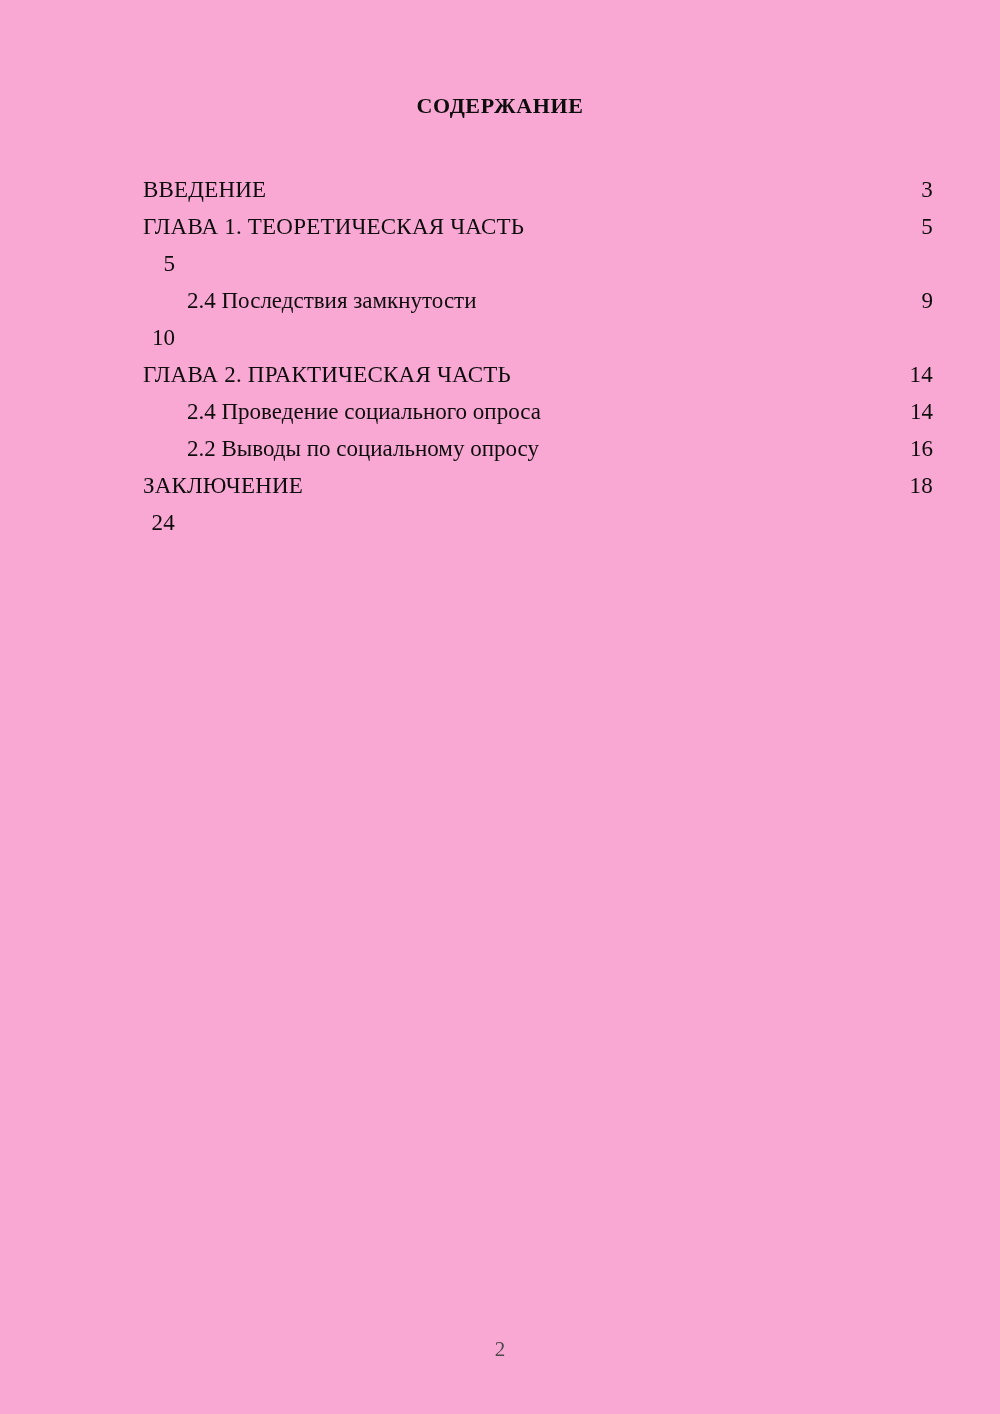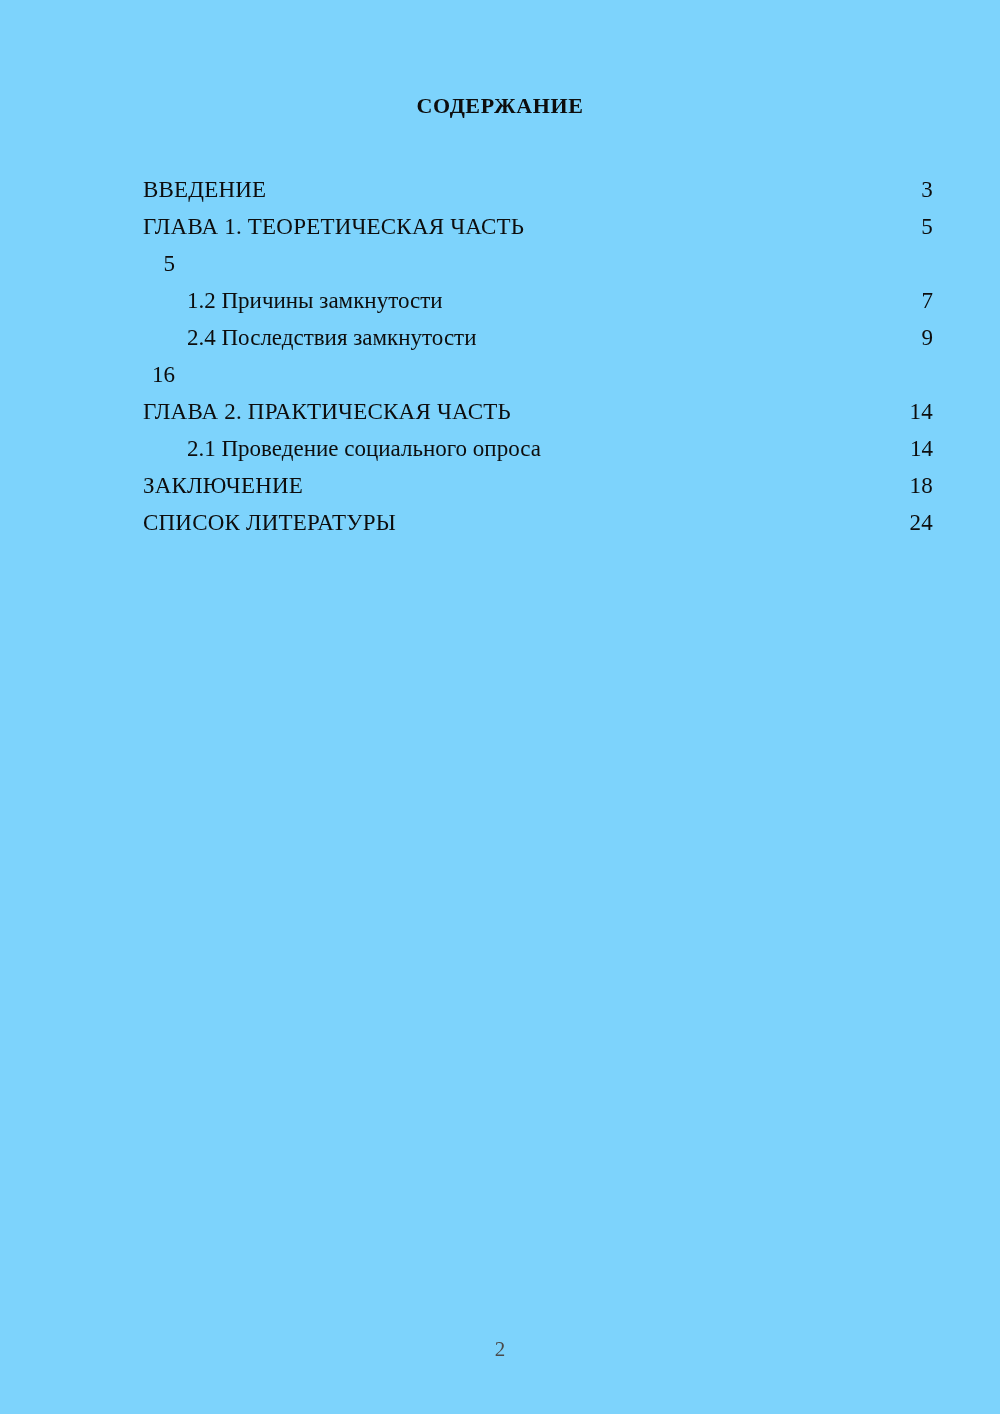--- a/index.html
+++ b/index.html
@@ -5,21 +5,21 @@
   html, body {
     margin: 0;
     padding: 0;
     background: #ffffff;
   }
   .page {
     position: relative;
     width: 1000px;
     height: 1414px;
     margin: 0 auto;
-    background: #7dd3fc;
+    background: #f9a8d4;
     font-family: "Liberation Serif", "DejaVu Serif", serif;
     color: #0d0d0d;
     overflow: hidden;
   }
   .doc-title {
     text-align: center;
     font-weight: bold;
     font-size: 22px;
     letter-spacing: 0.6px;
     margin: 0;
@@ -80,43 +80,42 @@
         <span class="page-num">3</span>
       </li>
       <li class="toc-entry level-1">
         <span class="title">ГЛАВА 1. ТЕОРЕТИЧЕСКАЯ ЧАСТЬ</span>
         <span class="page-num">5</span>
       </li>
       <li class="toc-entry level-2">
         <span class="page-num">5</span>
       </li>
       <li class="toc-entry level-2">
-        <span class="title">1.2 Причины замкнутости</span>
-        <span class="page-num">7</span>
-      </li>
-      <li class="toc-entry level-2">
         <span class="title">2.4 Последствия замкнутости</span>
         <span class="page-num">9</span>
       </li>
       <li class="toc-entry level-2">
-        <span class="page-num">16</span>
+        <span class="page-num">10</span>
       </li>
       <li class="toc-entry level-1">
         <span class="title">ГЛАВА 2. ПРАКТИЧЕСКАЯ ЧАСТЬ</span>
         <span class="page-num">14</span>
       </li>
       <li class="toc-entry level-2">
-        <span class="title">2.1 Проведение социального опроса</span>
+        <span class="title">2.4 Проведение социального опроса</span>
         <span class="page-num">14</span>
+      </li>
+      <li class="toc-entry level-2">
+        <span class="title">2.2 Выводы по социальному опросу</span>
+        <span class="page-num">16</span>
       </li>
       <li class="toc-entry level-1">
         <span class="title">ЗАКЛЮЧЕНИЕ</span>
         <span class="page-num">18</span>
       </li>
       <li class="toc-entry level-1">
-        <span class="title">СПИСОК ЛИТЕРАТУРЫ</span>
         <span class="page-num">24</span>
       </li>
     </ul>
 
   <div class="footer-page-number">2</div>
 
 </div>
 
 </body></html>

